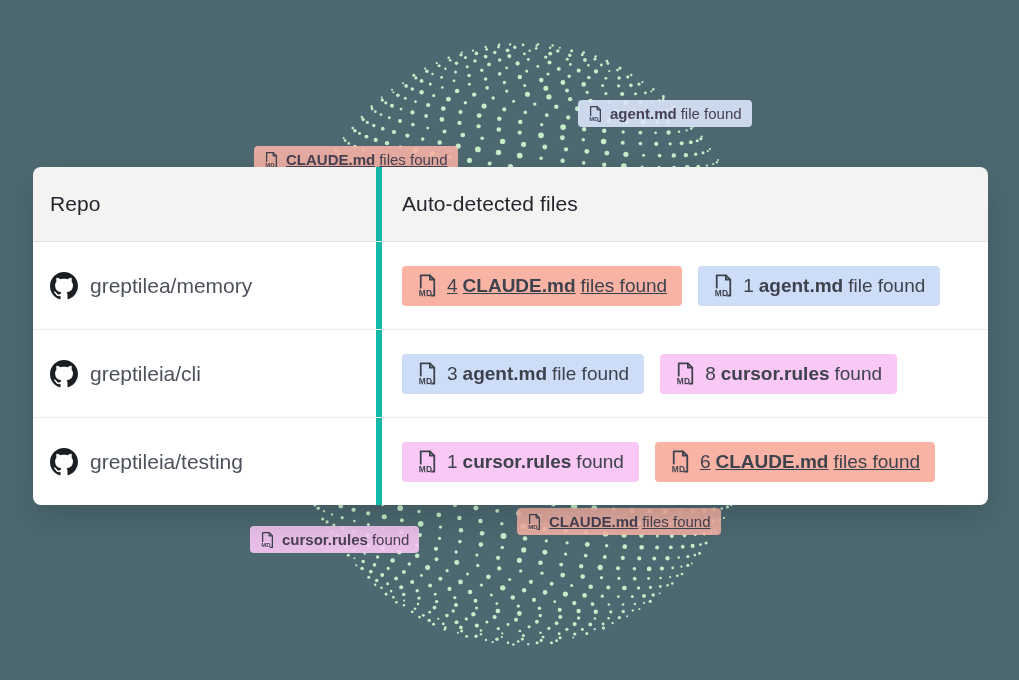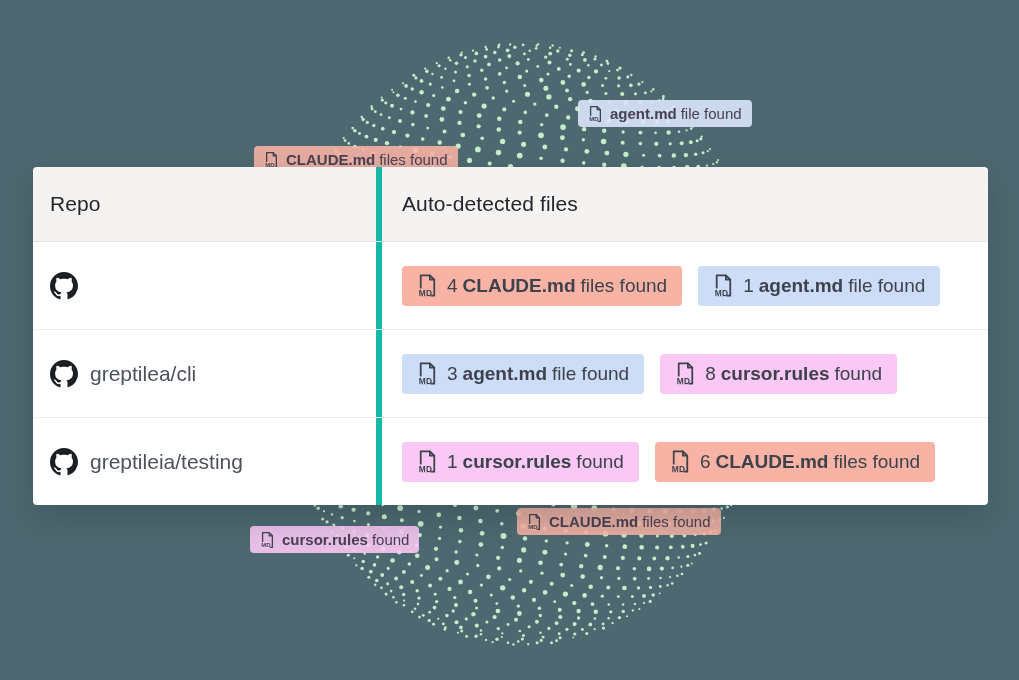--- a/index.html
+++ b/index.html
@@ -7,21 +7,21 @@
   .stage{
     position:relative;width:1019px;height:680px;overflow:hidden;
     background:var(--bg,#4d6870);
     font-family:"Liberation Sans",sans-serif;
   }
   
   .sphere{position:absolute;left:0;top:0;z-index:0;}
   .sphere circle{fill:var(--dot,#c9f6cb);opacity:.95;}
 
   
-  .c-salmon{--badge-bg:var(--salmon,#f9b3a5);background:var(--badge-bg);}
+  .c-salmon{--badge-bg:var(--salmon,#f9b3a5);background:var(--badge-bg);text-decoration:underline;}
   .c-blue{--badge-bg:var(--blue,#cdddf8);background:var(--badge-bg);text-align:right;}
   .c-pink{--badge-bg:var(--pink,#f9c8f4);background:var(--badge-bg);}
   .floating.c-salmon{background:rgba(249,179,165,.88);}
   .floating.c-blue{background:rgba(218,228,250,.9);}
   .floating.c-pink{background:rgba(249,200,244,.9);}
 
   
   .md{width:21px;height:25px;flex:none;}
   .md .doc,.md .fold{fill:none;stroke:#3d424d;stroke-width:1.7;stroke-linejoin:round;stroke-linecap:round;}
   .md .mdbg{fill:var(--badge-bg,#fff);}
@@ -33,21 +33,21 @@
     height:27px;padding:0 10px;border-radius:4px;
     font-size:15px;color:#474153;white-space:nowrap;
   }
   .floating .md{width:15px;height:18px;}
   .floating .ft{display:inline-flex;gap:4px;}
   .floating b{font-weight:700;}
 
   
   .card{
     position:absolute;left:33px;top:167px;width:955px;height:338px;z-index:2;
-    background:#ffffff;border-radius:4px;
+    background:#ffffff;border-radius:16px;
     box-shadow:0 14px 30px rgba(18,34,40,.18);
     display:flex;flex-direction:column;
   }
   .thead{
     display:flex;height:75px;flex:none;background:#f4f3f1;
     border-bottom:1px solid #e5e4e2;border-radius:8px 8px 0 0;
     font-size:21px;font-weight:500;color:#23262e;letter-spacing:.1px;
   }
   .trow{
     display:flex;flex:1;border-bottom:1px solid #ededeb;background:#fff;
@@ -1509,20 +1509,21 @@
     <div class="thead">
       <div class="col1">Repo</div>
       <div class="col2">Auto-detected files</div>
     </div>
 
     <div class="trow">
       <div class="col1">
         <svg class="gh" viewBox="0 0 16 16">
             <path d="M8 0C3.58 0 0 3.58 0 8c0 3.54 2.29 6.53 5.47 7.59.4.07.55-.17.55-.38 0-.19-.01-.82-.01-1.49-2.01.37-2.53-.49-2.69-.94-.09-.23-.48-.94-.82-1.13-.28-.15-.68-.52-.01-.53.63-.01 1.08.58 1.23.82.72 1.21 1.87.87 2.33.66.07-.52.28-.87.51-1.07-1.78-.2-3.64-.89-3.64-3.95 0-.87.31-1.59.82-2.15-.08-.2-.36-1.02.08-2.12 0 0 .67-.21 2.2.82.64-.18 1.32-.27 2-.27.68 0 1.36.09 2 .27 1.53-1.04 2.2-.82 2.2-.82.44 1.1.16 1.92.08 2.12.51.56.82 1.27.82 2.15 0 3.07-1.87 3.75-3.65 3.95.29.25.54.73.54 1.48 0 1.07-.01 1.93-.01 2.2 0 .21.15.46.55.38A8.012 8.012 0 0 0 16 8c0-4.42-3.58-8-8-8z"></path>
           </svg>
+        <span class="repo-name">greptilea/memory</span>
       </div>
       <div class="col2">
         <span class="badge c-salmon">
           <svg class="md" viewBox="0 0 20 24">
               <path class="doc" d="M3.5 2.2h8.8l4.2 4.2v15.4H3.5z"></path>
               <path class="fold" d="M12.3 2.2v4.2h4.2"></path>
               <rect class="mdbg" x="0.5" y="14.8" width="12.6" height="8"></rect>
               <text class="mdtx" x="1.6" y="21.6">MD</text>
             </svg>
           <span class="bt">
@@ -1545,21 +1546,21 @@
             </span>
         </span>
       </div>
     </div>
 
     <div class="trow">
       <div class="col1">
         <svg class="gh" viewBox="0 0 16 16">
             <path d="M8 0C3.58 0 0 3.58 0 8c0 3.54 2.29 6.53 5.47 7.59.4.07.55-.17.55-.38 0-.19-.01-.82-.01-1.49-2.01.37-2.53-.49-2.69-.94-.09-.23-.48-.94-.82-1.13-.28-.15-.68-.52-.01-.53.63-.01 1.08.58 1.23.82.72 1.21 1.87.87 2.33.66.07-.52.28-.87.51-1.07-1.78-.2-3.64-.89-3.64-3.95 0-.87.31-1.59.82-2.15-.08-.2-.36-1.02.08-2.12 0 0 .67-.21 2.2.82.64-.18 1.32-.27 2-.27.68 0 1.36.09 2 .27 1.53-1.04 2.2-.82 2.2-.82.44 1.1.16 1.92.08 2.12.51.56.82 1.27.82 2.15 0 3.07-1.87 3.75-3.65 3.95.29.25.54.73.54 1.48 0 1.07-.01 1.93-.01 2.2 0 .21.15.46.55.38A8.012 8.012 0 0 0 16 8c0-4.42-3.58-8-8-8z"></path>
           </svg>
-        <span class="repo-name">greptilea/cli</span>
+        <span class="repo-name">greptileia/cli</span>
       </div>
       <div class="col2">
         <span class="badge c-blue">
           <svg class="md" viewBox="0 0 20 24">
               <path class="doc" d="M3.5 2.2h8.8l4.2 4.2v15.4H3.5z"></path>
               <path class="fold" d="M12.3 2.2v4.2h4.2"></path>
               <rect class="mdbg" x="0.5" y="14.8" width="12.6" height="8"></rect>
               <text class="mdtx" x="1.6" y="21.6">MD</text>
             </svg>
           <span class="bt">

